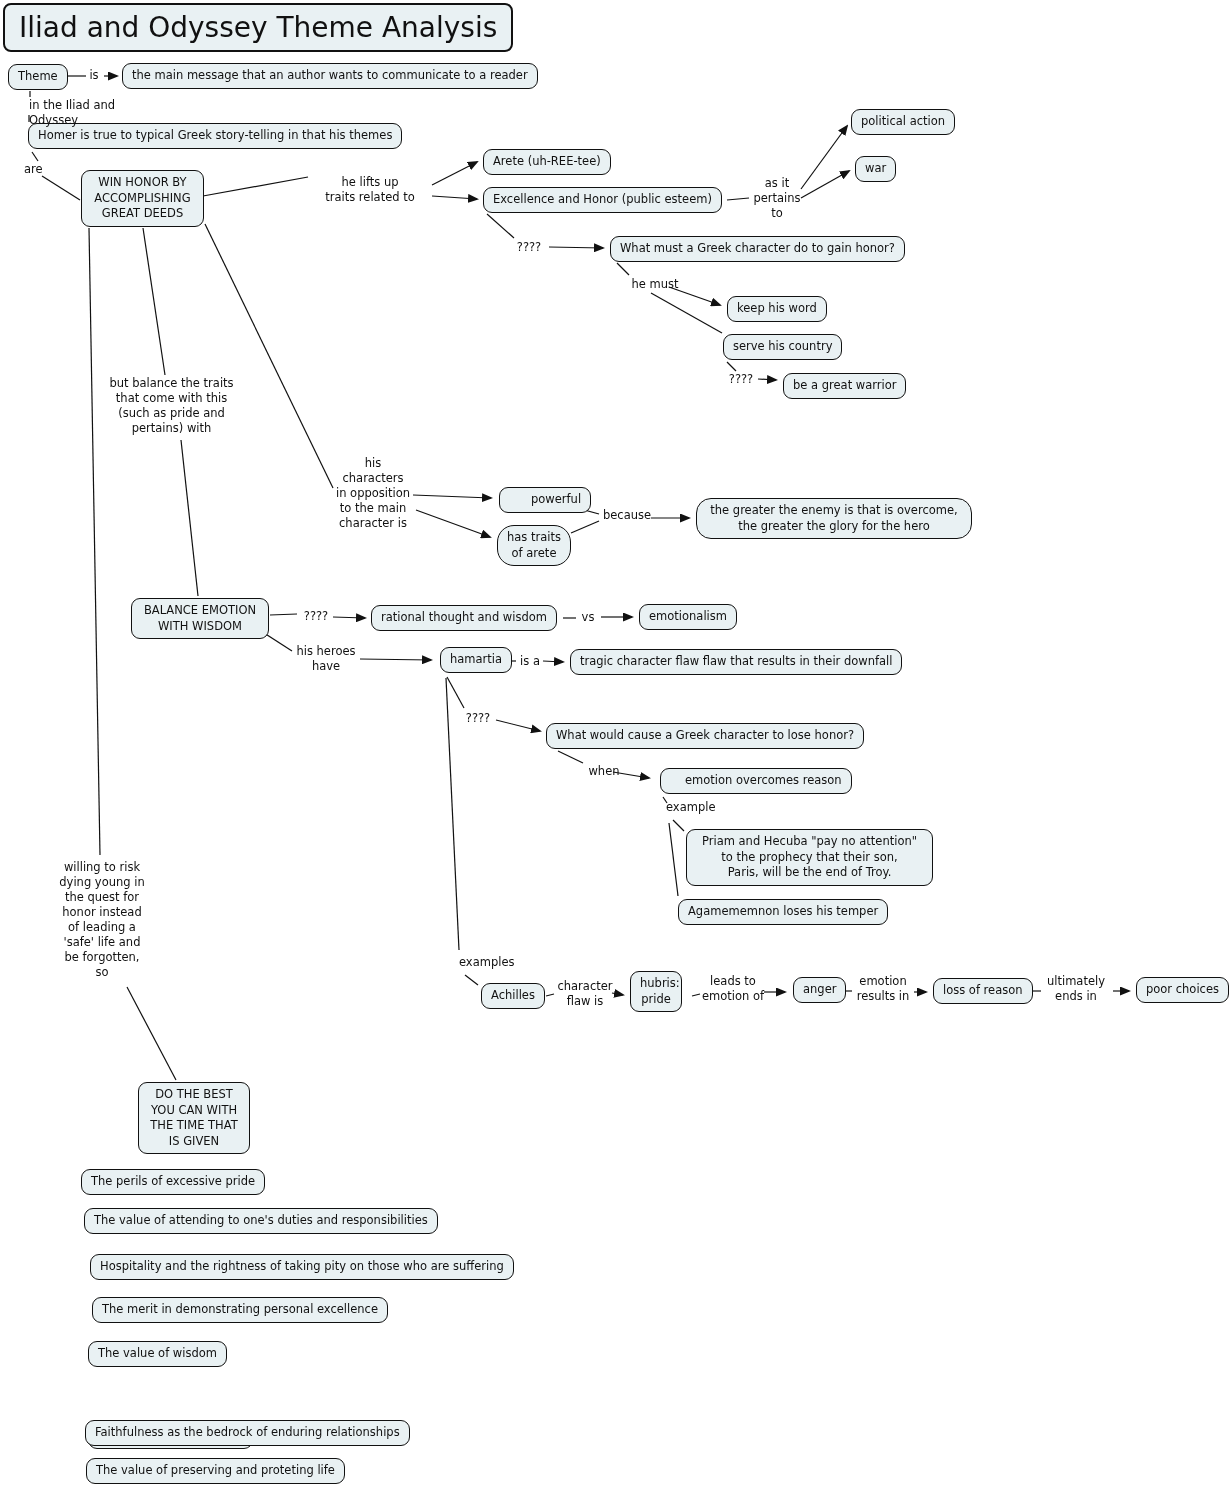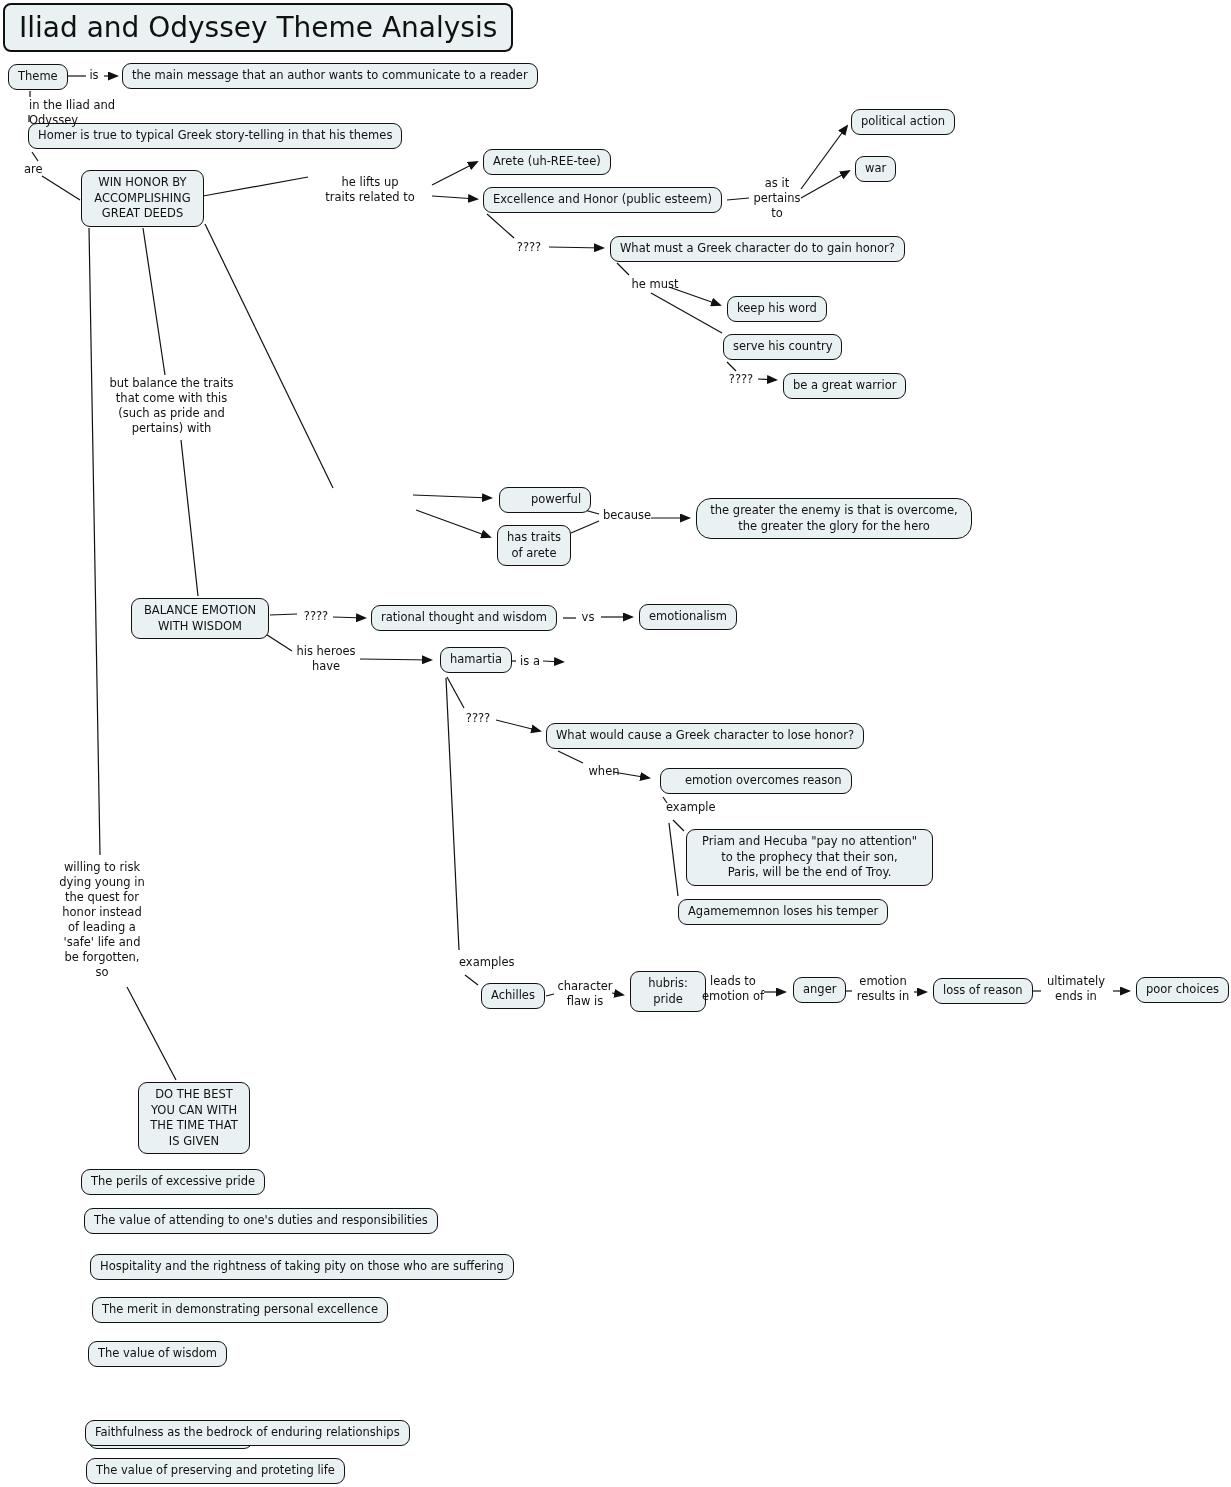--- a/index.html
+++ b/index.html
@@ -95,37 +95,38 @@
 GREAT DEEDS</div>
   <div class="node" style="left:483px;top:149px;">Arete (uh-REE-tee)</div>
   <div class="node" style="left:483px;top:187px;">Excellence and Honor (public esteem)</div>
   <div class="node" style="left:851px;top:109px;">political action</div>
   <div class="node" style="left:855px;top:156px;">war</div>
   <div class="node" style="left:610px;top:236px;">What must a Greek character do to gain honor?</div>
   <div class="node" style="left:727px;top:296px;">keep his word</div>
   <div class="node" style="left:723px;top:334px;">serve his country</div>
   <div class="node" style="left:783px;top:373px;">be a great warrior</div>
   <div class="node" style="left:499px;top:487px;padding-left:31px;">powerful</div>
-  <div class="node" style="left:497px;top:525px;width:74px;">has traits
+  <div class="node" style="left:497px;top:525px;width:74px;border-radius:17px;">has traits
 of arete</div>
   <div class="node" style="left:696px;top:498px;width:276px;border-radius:15px;">the greater the enemy is that is overcome,
 the greater the glory for the hero</div>
   <div class="node" style="left:131px;top:598px;width:138px;">BALANCE EMOTION
 WITH WISDOM</div>
   <div class="node" style="left:371px;top:605px;">rational thought and wisdom</div>
   <div class="node" style="left:639px;top:604px;">emotionalism</div>
   <div class="node" style="left:440px;top:647px;">hamartia</div>
+  <div class="node" style="left:570px;top:649px;">tragic character flaw flaw that results in their downfall</div>
   <div class="node" style="left:546px;top:723px;">What would cause a Greek character to lose honor?</div>
   <div class="node" style="left:660px;top:768px;padding-left:24px;">emotion overcomes reason</div>
   <div class="node" style="left:686px;top:829px;width:247px;">Priam and Hecuba "pay no attention"
 to the prophecy that their son,
 Paris, will be the end of Troy.</div>
   <div class="node" style="left:678px;top:899px;">Agamememnon loses his temper</div>
   <div class="node" style="left:481px;top:983px;">Achilles</div>
-  <div class="node" style="left:630px;top:971px;width:76px;">hubris:
+  <div class="node" style="left:630px;top:971px;width:52px;">hubris:
 pride</div>
   <div class="node" style="left:793px;top:977px;">anger</div>
   <div class="node" style="left:933px;top:978px;">loss of reason</div>
   <div class="node" style="left:1136px;top:977px;">poor choices</div>
   <div class="node" style="left:138px;top:1082px;width:112px;">DO THE BEST
 YOU CAN WITH
 THE TIME THAT
 IS GIVEN</div>
 
   <div class="node" style="left:81px;top:1169px;">The perils of excessive pride</div>
@@ -145,20 +146,25 @@
   <div class="label" style="left:749px;top:176px;width:56px;">as it
 pertains
 to</div>
   <div class="label" style="left:512px;top:240px;width:34px;">????</div>
   <div class="label" style="left:630px;top:277px;width:50px;">he must</div>
   <div class="label" style="left:725px;top:372px;width:32px;">????</div>
   <div class="label" style="left:103px;top:376px;width:137px;">but balance the traits
 that come with this
 (such as pride and
 pertains) with</div>
+  <div class="label" style="left:320px;top:456px;width:106px;">his
+characters
+in opposition
+to the main
+character is</div>
   <div class="label" style="left:601px;top:508px;width:52px;">because</div>
   <div class="label" style="left:300px;top:609px;width:32px;">????</div>
   <div class="label" style="left:577px;top:610px;width:22px;">vs</div>
   <div class="label" style="left:294px;top:644px;width:64px;">his heroes
 have</div>
   <div class="label" style="left:518px;top:654px;width:24px;">is a</div>
   <div class="label" style="left:462px;top:711px;width:32px;">????</div>
   <div class="label" style="left:585px;top:764px;width:38px;">when</div>
   <div class="label left" style="left:666px;top:800px;width:56px;">example</div>
   <div class="label" style="left:56px;top:860px;width:92px;">willing to risk

